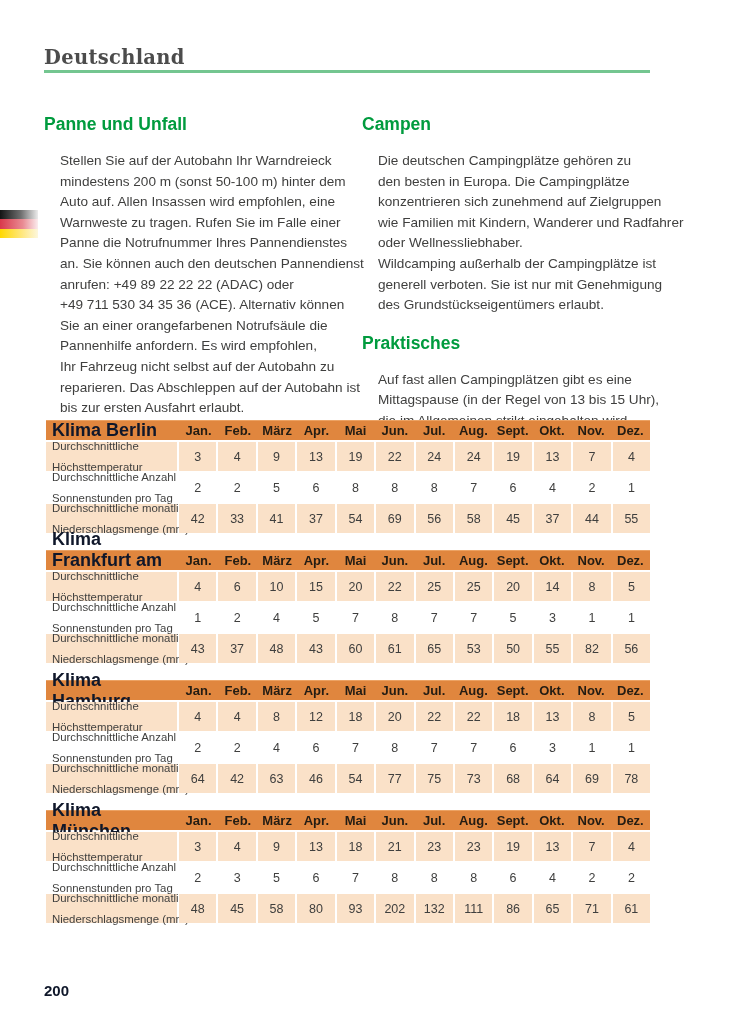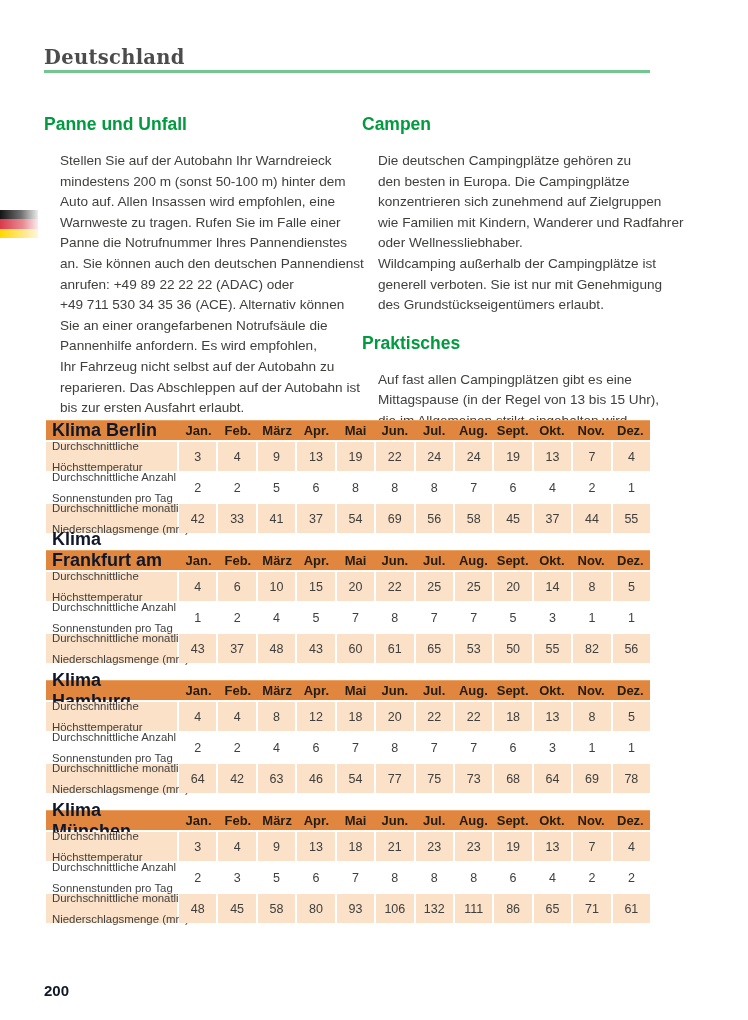--- a/index.html
+++ b/index.html
@@ -414,21 +414,21 @@
           <div class="t-cell t-val">2</div>
         </div>
         <div class="t-row row-peach">
           <div class="t-label t-rowlabel">Durchschnittliche monatliche
 Niederschlagsmenge (mm)</div>
           <div class="t-cell t-val">48</div>
           <div class="t-cell t-val">45</div>
           <div class="t-cell t-val">58</div>
           <div class="t-cell t-val">80</div>
           <div class="t-cell t-val">93</div>
-          <div class="t-cell t-val">106</div>
+          <div class="t-cell t-val">202</div>
           <div class="t-cell t-val">132</div>
           <div class="t-cell t-val">111</div>
           <div class="t-cell t-val">86</div>
           <div class="t-cell t-val">65</div>
           <div class="t-cell t-val">71</div>
           <div class="t-cell t-val">61</div>
         </div>
       </div>
     </div>
 

